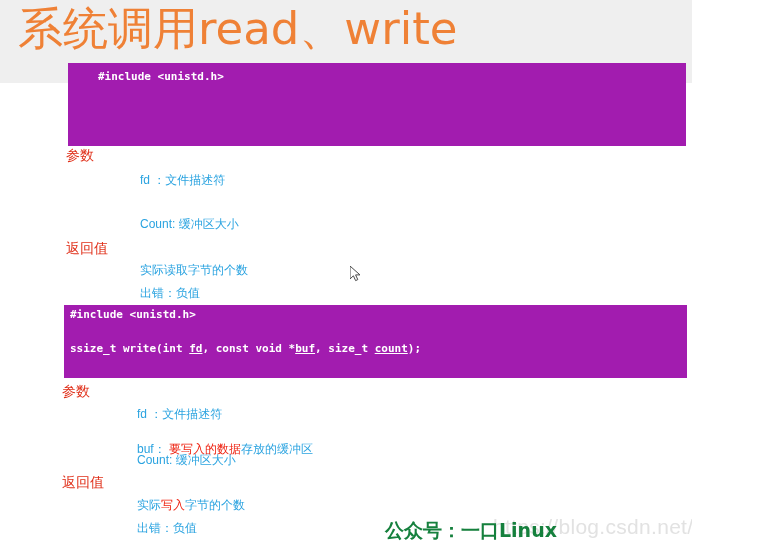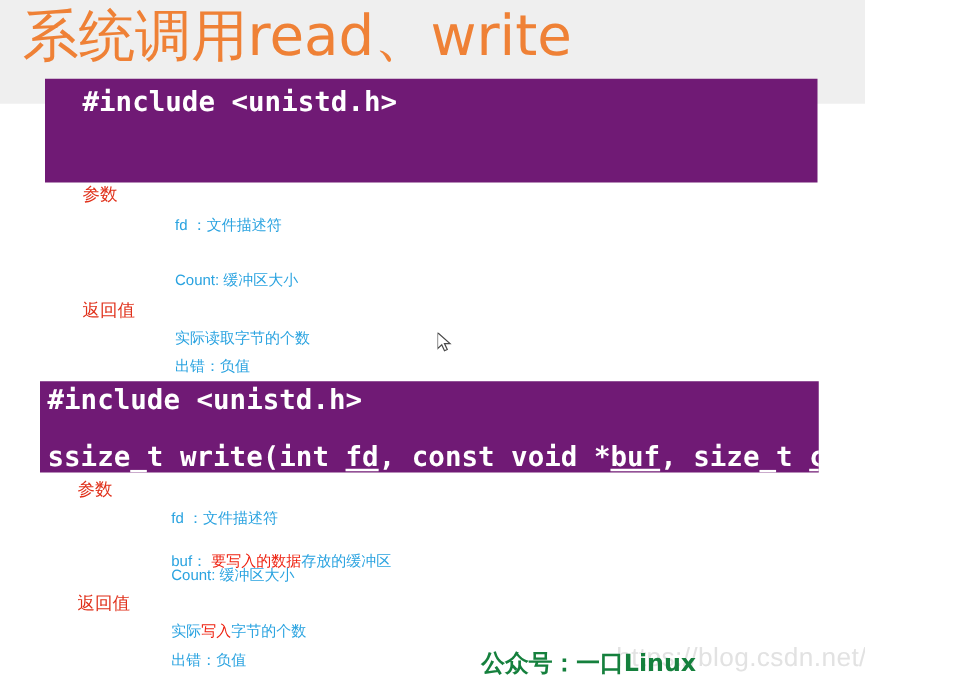--- a/index.html
+++ b/index.html
@@ -39,27 +39,28 @@
     line-height: 62px;
     letter-spacing: 0px;
     white-space: nowrap;
     font-weight: 400;
     font-family: "DejaVu Sans", "Liberation Sans", sans-serif;
   }
 
   
   .code-block {
     position: absolute;
-    background: #701a75;
+    background: #a21caf;
     color: #ffffff;
     font-family: "DejaVu Sans Mono", "Liberation Mono", monospace;
     font-weight: bold;
-    font-size: 22px;
+    font-size: 11px;
     box-sizing: border-box;
     overflow: hidden;
+    margin-left: 32px;
   }
   .code-block .code-line {
     white-space: pre;
   }
   .code-block .u { text-decoration: underline; }
 
   #code-read {
     left: 36px;
     top: 63px;
     width: 618px;

